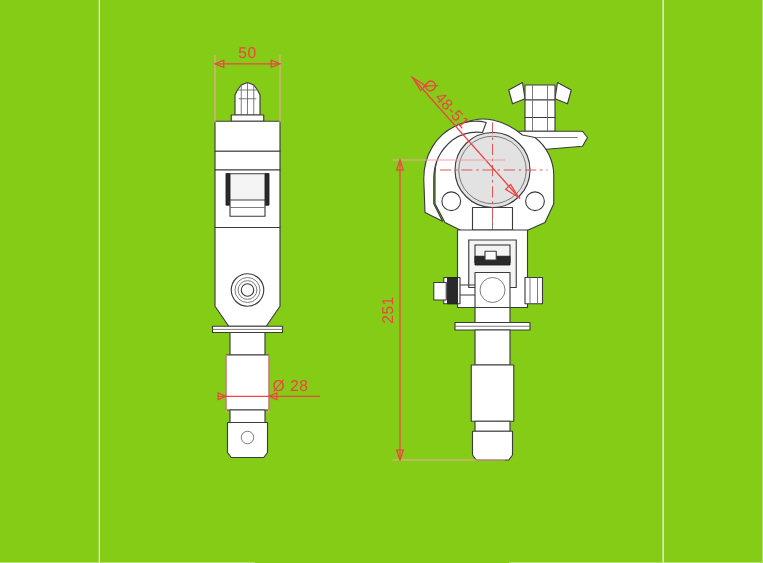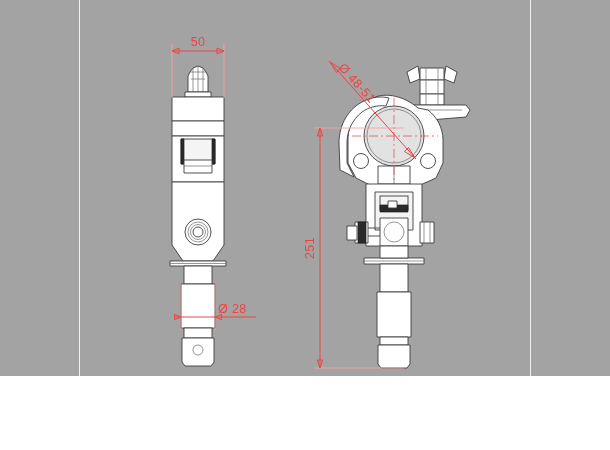--- a/index.html
+++ b/index.html
@@ -1,20 +1,20 @@
 <!DOCTYPE html>
 <html><head>
 <meta charset="utf-8">
 <style>
   html,body{margin:0;padding:0;background:#ffffff;}
   body{
     width:610px;height:450px;position:relative;overflow:hidden;
     font-family:"Liberation Sans", sans-serif;
   }
-  #stage{position:absolute;left:0;top:0;width:610px;height:376px;background:#a3a3a3;}
+  #stage{position:absolute;left:0;top:0;width:610px;height:450px;background:#84cc16;}
   .frame-line{position:absolute;top:0;bottom:0;width:1px;background:#f2f2f2;}
   #frame-left{left:79px;}
   #frame-right{left:530px;}
   svg#dwg{position:absolute;left:0;top:0;width:610px;height:450px;display:block;}
   .part{fill:#ffffff;stroke:#3c3c3c;stroke-width:0.9;stroke-linejoin:round;}
   .part-thin{fill:none;stroke:#6a6a6a;stroke-width:0.7;}
   .part-fill-l{fill:#f4f4f4;stroke:#3c3c3c;stroke-width:0.9;}
   .part-fill-m{fill:#e2e2e2;stroke:#3c3c3c;stroke-width:0.9;}
   .part-dark{fill:#2a2a2a;stroke:#1d1d1d;stroke-width:0.7;}
   .dim{stroke:#ef4444;stroke-width:1;fill:none;}

